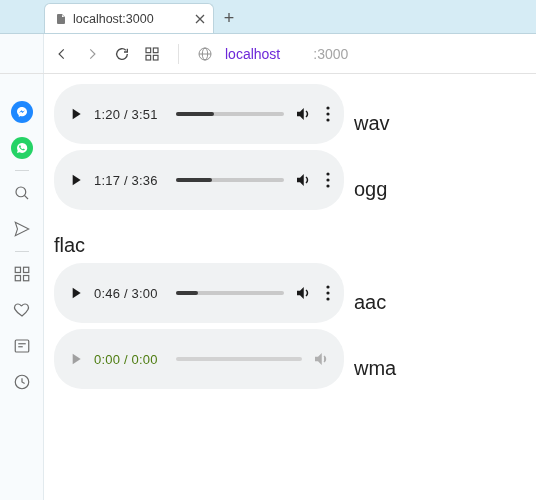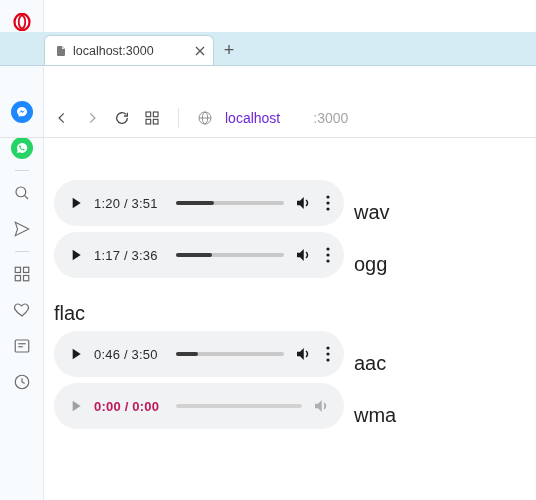--- a/index.html
+++ b/index.html
@@ -95,46 +95,46 @@
   .wa { background:#25d366; border-radius:50%; width:22px; height:22px; display:flex; align-items:center; justify-content:center; }
   .wa svg { width:12px; height:12px; fill:#fff; }
 
   
   .page {
     flex: 1;
     padding: 10px 0 0 54px;
   }
   .row { display:flex; align-items:center; gap: 10px; margin-bottom: 6px; }
   .player {
-    width: 290px; height: 46px;
+    width: 290px; height: 60px;
     background: #f0f2f3;
     border-radius: 28px;
     display:flex; align-items:center;
     padding: 0 14px;
     gap: 10px;
   }
   .player .play { width:16px; height:16px; cursor:pointer; }
   .player .time { font-size: 13px; color:#2b2b2b; letter-spacing:.2px; min-width: 72px; white-space:nowrap; }
   .player .track {
     flex:1; height:4px; background:#c9c9c9; border-radius:2px;
     position:relative; overflow:visible; cursor:pointer;
     min-width: 70px;
   }
   .player .track .fill { height:100%; background:#3a3a3a; border-radius:2px; }
   .player .vol { width:18px; height:18px; cursor:pointer; }
   .player .menu { width:4px; height:16px; cursor:pointer; margin-left:4px; }
   .player.disabled { color:#a0a0a0; }
   .player.disabled .play path { fill:#a0a0a0; }
-  .player.disabled .time { color:#be185d;font-weight:bold; }
+  .player.disabled .time { color:#4d7c0f; }
   .player.disabled .track { background:#d2d2d2; }
   .player.disabled .vol path { fill:#b0b0b0; }
   .fmt { font-size: 20px; color:#222; margin-top: 18px; }
 
   
-  .titlebar, .toolbar, .page { position: relative; margin-top: 32px; }
+  .titlebar, .toolbar, .page { position: relative; }
 </style>
 </head>
 <body>
 
 <div class="sidebar">
   <div class="sb-item">
     <svg class="opera-logo" viewBox="0 0 24 24">
         <ellipse cx="12" cy="12" rx="10" ry="11" fill="none" stroke="#e2001a" stroke-width="3"></ellipse>
         <ellipse cx="12" cy="12" rx="4.3" ry="8.5" fill="none" stroke="#e2001a" stroke-width="2.4"></ellipse>
       </svg>
@@ -290,21 +290,21 @@
         <div class="fmt">ogg</div>
       </div>
       <div class="row">
         <div class="fmt">flac</div>
       </div>
       <div class="row">
         <div class="player">
           <svg class="play" viewBox="0 0 24 24">
             <path fill="#1a1a1a" d="M7 4l12 8-12 8z"></path>
           </svg>
-          <span class="time">0:46 / 3:50</span>
+          <span class="time">0:46 / 3:00</span>
           <div class="track">
             <div class="fill" style="width:20%"></div>
           </div>
           <svg class="vol" viewBox="0 0 24 24">
             <path fill="#1a1a1a" d="M4 9v6h4l5 5V4L8 9H4z"></path>
             <path fill="none" stroke="#1a1a1a" stroke-width="2" d="M16 8a5 5 0 0 1 0 8"></path>
           </svg>
           <svg class="menu" viewBox="0 0 4 16">
             <circle cx="2" cy="2" r="1.6" fill="#1a1a1a"></circle>
             <circle cx="2" cy="8" r="1.6" fill="#1a1a1a"></circle>

